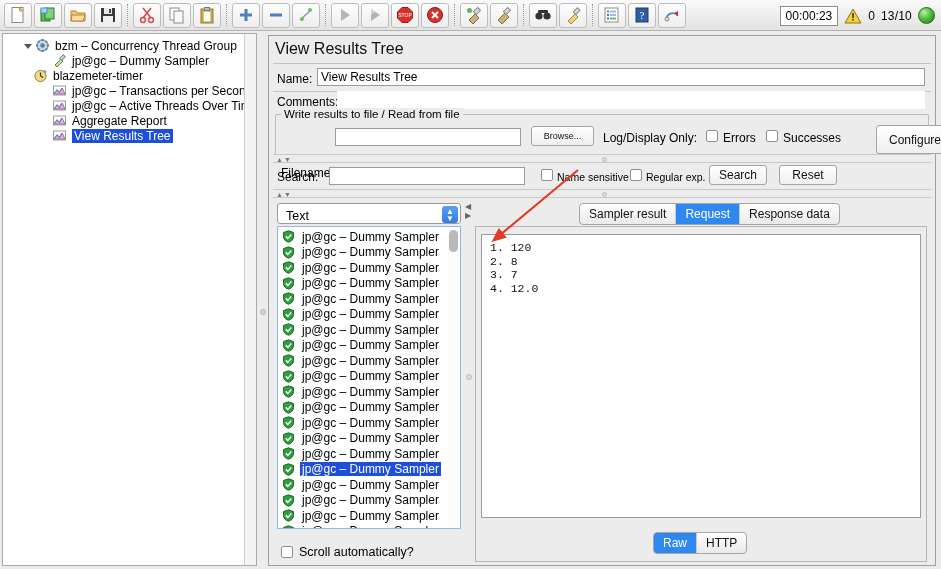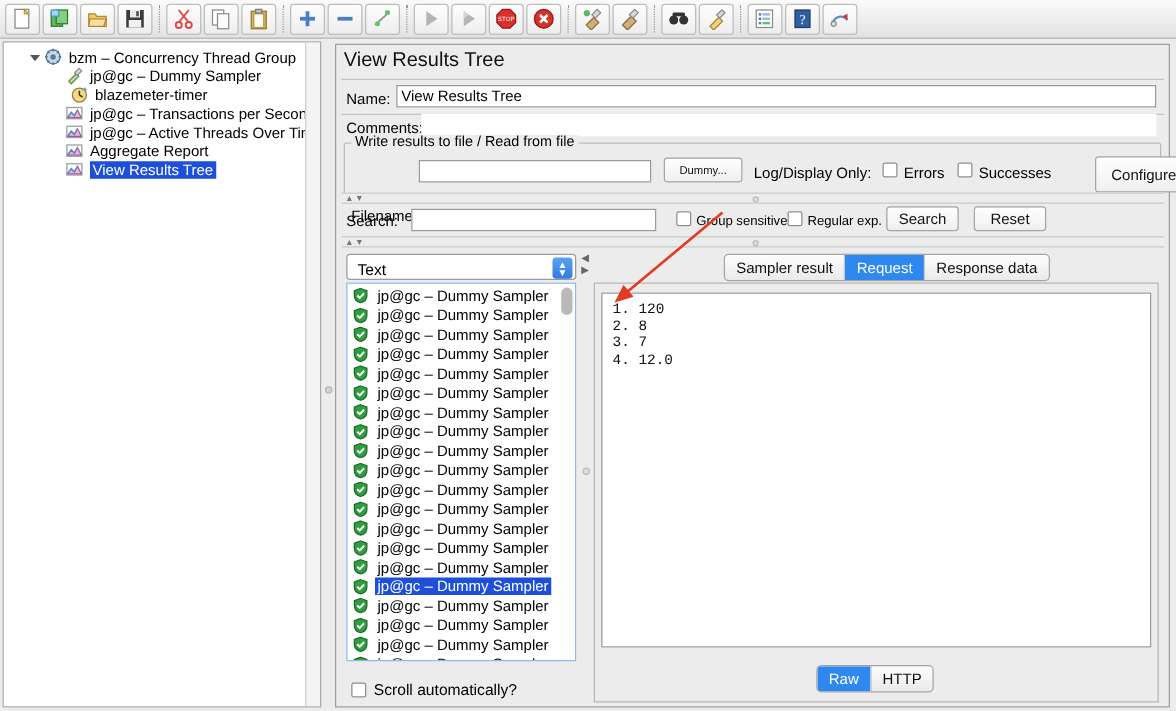--- a/index.html
+++ b/index.html
@@ -353,20 +353,31 @@
         </svg>
     </div>
     <div class="tbtn">
       <svg class="icon" viewBox="0 0 18 18">
           <path d="M3 12c3-6 9-6 12-2" stroke="#5a8ec4" stroke-width="1.8" fill="none"></path>
           <polygon points="15,10 15,5 11,7" fill="#d8302a"></polygon>
           <circle cx="4" cy="13" r="2" fill="#e0e0e0" stroke="#8b8b8b"></circle>
         </svg>
     </div>
 
+    <div class="status">
+      <div class="timer">00:00:23</div>
+      <svg width="18" height="16" viewBox="0 0 18 16">
+        <polygon points="9,1 17,15 1,15" fill="#f3cf3e" stroke="#8c7413" stroke-width="1"></polygon>
+        <rect x="8.2" y="5" width="1.6" height="5" fill="#4a3a00"></rect>
+          <rect x="8.2" y="11" width="1.6" height="1.6" fill="#4a3a00"></rect>
+      </svg>
+      <span class="warncount">0</span>
+      <span class="threads">13/10</span>
+      <div class="greenlamp"></div>
+    </div>
   </div>
 
   <div class="treepanel">
     <div style="padding-top:4px;" id="tree-rows">
         <div class="treerow" style="padding-left: 21px;">
           <span class="twisty open"></span>
           <span class="ticon"><svg width="15" height="15" viewBox="0 0 15 15">
               <circle cx="7.5" cy="7.5" r="5.6" fill="#c6d8e8" stroke="#54748f"></circle>
               <circle cx="7.5" cy="7.5" r="2.2" fill="#5a7f9c"></circle>
               <g stroke="#54748f" stroke-width="1.4">
@@ -376,21 +387,21 @@
           <span class="tlabel">bzm – Concurrency Thread Group</span>
         </div>
         <div class="treerow" style="padding-left: 38px;">
           <span class="twisty" style="visibility: hidden;"></span>
           <span class="ticon"><svg width="15" height="15" viewBox="0 0 15 15">
               <path d="M3 12l6-6 2 2-6 6z" fill="#bfe0a8" stroke="#5f9140"></path>
               <rect x="9" y="2" width="3" height="5" transform="rotate(45 10.5 4.5)" fill="#d9d9d9" stroke="#8b8b8b"></rect>
             </svg></span>
           <span class="tlabel">jp@gc – Dummy Sampler</span>
         </div>
-        <div class="treerow" style="padding-left: 42px;">
+        <div class="treerow" style="padding-left: 19px;">
           <span class="twisty" style="visibility: hidden;"></span>
           <span class="ticon"><svg width="15" height="15" viewBox="0 0 15 15">
               <circle cx="7.5" cy="8" r="5.6" fill="#f0d98a" stroke="#9a8132"></circle>
               <path d="M7.5 8V4.5M7.5 8l2.6 1.6" stroke="#4a3a00" stroke-width="1.2" fill="none"></path>
               <path d="M11 2.5l2 2" stroke="#6aa3d8" stroke-width="2"></path>
             </svg></span>
           <span class="tlabel">blazemeter-timer</span>
         </div>
         <div class="treerow" style="padding-left: 38px;">
           <span class="twisty" style="visibility: hidden;"></span>
@@ -447,38 +458,38 @@
     <div class="hr" style="top:55px;"></div>
 
     <div style="position:absolute; left:8px; top:59px;" class="rowlabel">Comments:</div>
     <input class="tfield" style="position: absolute; left: 68px; top: 55px; width: 588px; border: none; background: rgb(255, 255, 255);" value="">
 
     <div class="grp" style="left:6px; top:78px; width:654px; height:42px;"></div>
     <div class="grp-title" style="left:12px; top:72px;">Write results to file / Read from file</div>
 
     <div style="position:absolute; left:12px; top:95px;margin-top:35px;" class="rowlabel">Filename</div>
     <input class="tfield" style="position: absolute; left: 66px; top: 92px; width: 186px;" value="">
-    <div class="btn small" style="position:absolute; left:262px; top:90px; width:63px; height:20px;">Dummy...</div>
+    <div class="btn small" style="position:absolute; left:262px; top:90px; width:63px; height:20px;">Browse...</div>
 
     <div style="position:absolute; left:334px; top:95px;" class="rowlabel">Log/Display Only:</div>
     <span class="chk" style="position:absolute; left:437px; top:94px;"></span>
     <div style="position:absolute; left:454px; top:95px;" class="rowlabel">Errors</div>
     <span class="chk" style="position:absolute; left:497px; top:94px;"></span>
     <div style="position:absolute; left:514px; top:95px;" class="rowlabel">Successes</div>
     <div class="btn" style="position:absolute; left:576px; top:89px; width:78px; height:29px;margin-left:31px;">Configure</div>
 
     <div class="splitbar" style="left:4px; top:118px; width:658px;">
       <span class="arrows">▲▼</span>
       <span class="cdot"></span>
     </div>
 
     <div style="position:absolute; left:8px; top:134px;" class="rowlabel">Search:</div>
     <input class="tfield" style="position: absolute; left: 60px; top: 131px; width: 196px;" value="">
     <span class="chk" style="position:absolute; left:272px; top:133px;"></span>
-    <div style="position:absolute; left:288px; top:135px; font-size:10.5px;">Group sensitive</div>
+    <div style="position:absolute; left:288px; top:135px; font-size:10.5px;">Name sensitive</div>
     <span class="chk" style="position:absolute; left:361px; top:133px;"></span>
     <div style="position:absolute; left:377px; top:135px; font-size:10.5px;">Regular exp.</div>
     <div class="btn" style="position:absolute; left:440px; top:129px; width:58px; height:20px;">Search</div>
     <div class="btn" style="position:absolute; left:510px; top:129px; width:58px; height:20px;">Reset</div>
 
     <div class="splitbar" style="left:4px; top:153px; width:658px;">
       <span class="arrows">▲▼</span>
       <span class="cdot"></span>
     </div>
 

